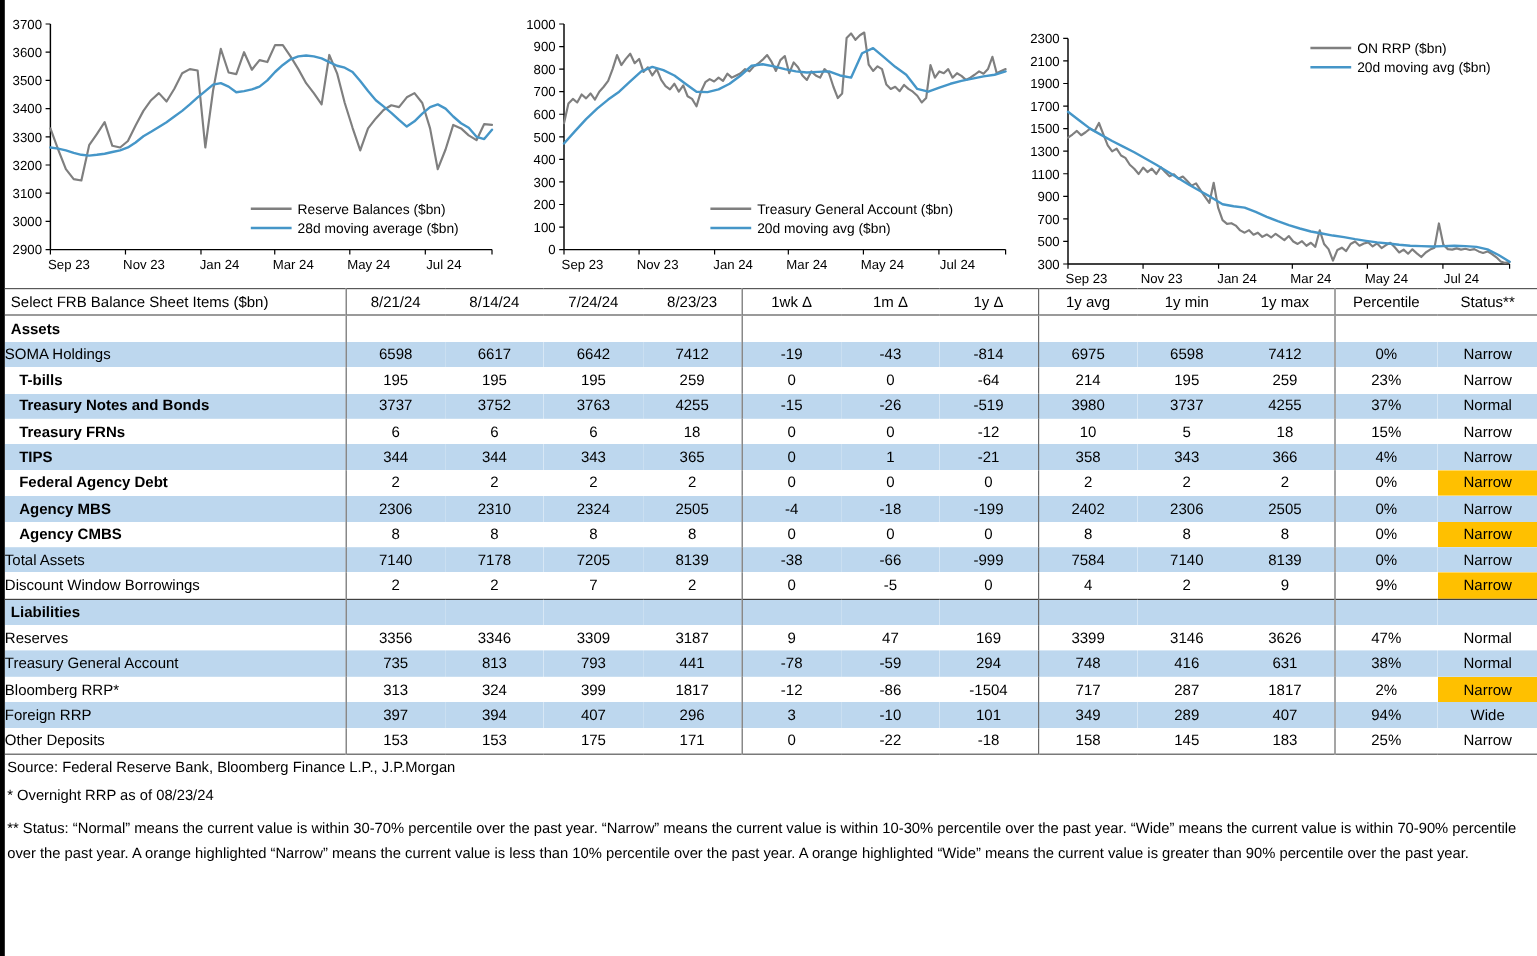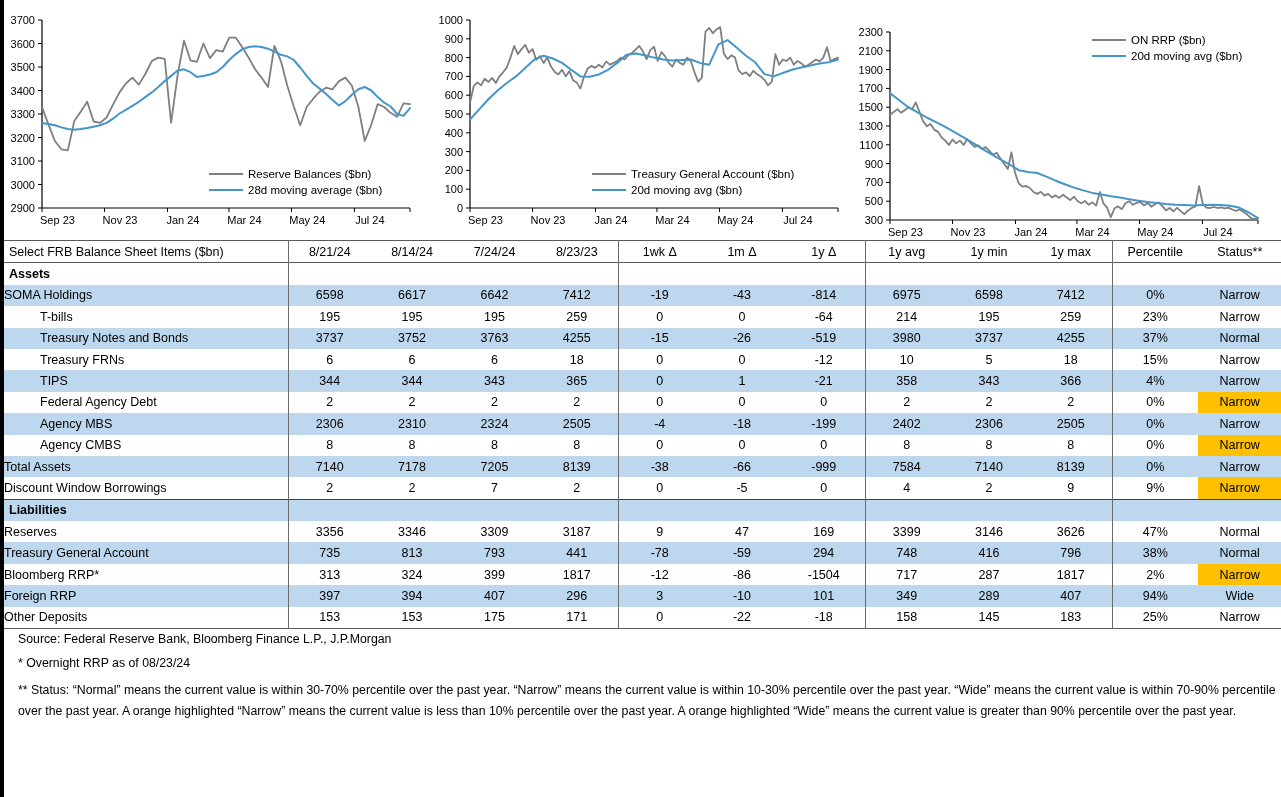--- a/index.html
+++ b/index.html
@@ -12,29 +12,29 @@
   #chart-host-1{left:432px;}
   #chart-host-2{left:852px;margin-top:12px;}
   .table-wrap{position:absolute;left:4px;top:240px;}
   table{border-collapse:collapse;table-layout:fixed;width:1277px;font-size:12.5px;
         border-top:1px solid #595959;border-bottom:1px solid #595959;}
   th,td{padding:0;height:21.4px;text-align:center;font-weight:normal;
         white-space:nowrap;overflow:hidden;}
   th.lbl,td.lbl{text-align:left;}
   .ind0{padding-left:5px;}
   .ind1{}
-  .ind2{padding-left:36px;}
+  .ind2{padding-left:12px;font-weight:bold;}
   thead tr{border-bottom:1px solid #595959;}
   tr.blue td{background:#BDD7EE;}
   tr.bold td{font-weight:bold;}
   tr.sectop{border-top:1px solid #404040;}
   td.hl{background:#FFC000;}
   .gl{border-left:1px solid #6b6b6b;}
   .gr{border-right:1px solid #6b6b6b;}
-  .footer-line{position:absolute;left:18px;font-size:12.3px;}
+  .footer-line{position:absolute;left:6px;font-size:12.3px;}
   #src-line{top:632px;}
   #note1-line{top:656px;}
   #note2-line{top:680px;width:1268px;line-height:21px;}
   svg text{font-family:"Liberation Sans","DejaVu Sans",sans-serif;}
 </style>
 </head>
 <body>
 
 <div class="edge-strip"></div>
 
@@ -406,21 +406,21 @@
           <td class="lbl ind1">Treasury General Account</td>
           <td class="gl">735</td>
           <td>813</td>
           <td>793</td>
           <td>441</td>
           <td class="gl">-78</td>
           <td>-59</td>
           <td>294</td>
           <td class="gl">748</td>
           <td>416</td>
-          <td>796</td>
+          <td>631</td>
           <td class="gl">38%</td>
           <td class="gr">Normal</td>
         </tr>
         <tr>
           <td class="lbl ind1">Bloomberg RRP*</td>
           <td class="gl">313</td>
           <td>324</td>
           <td>399</td>
           <td>1817</td>
           <td class="gl">-12</td>

